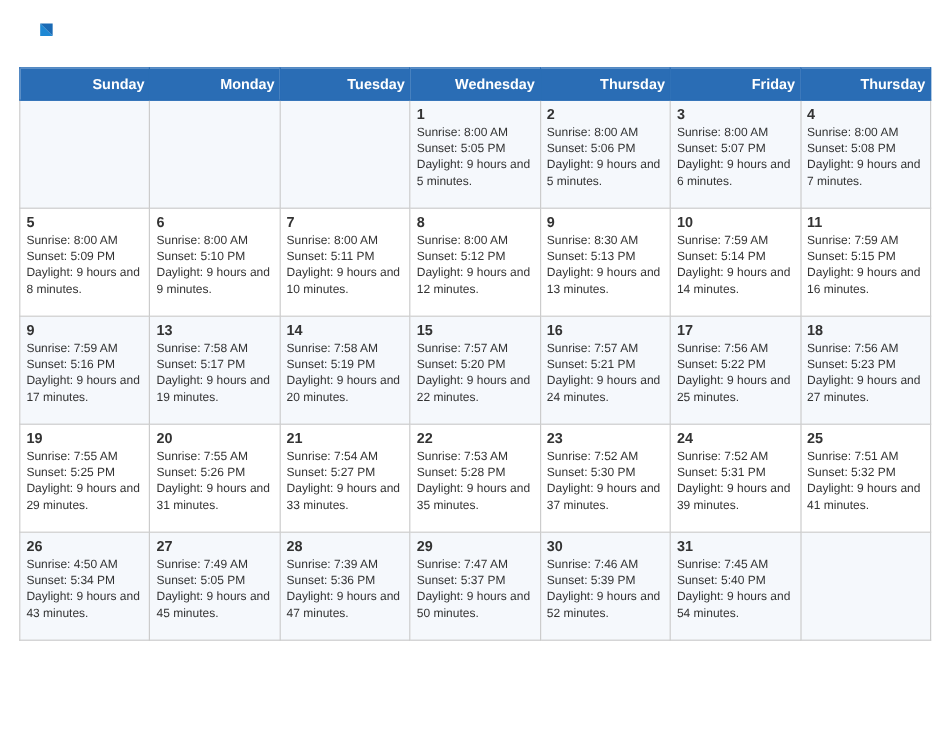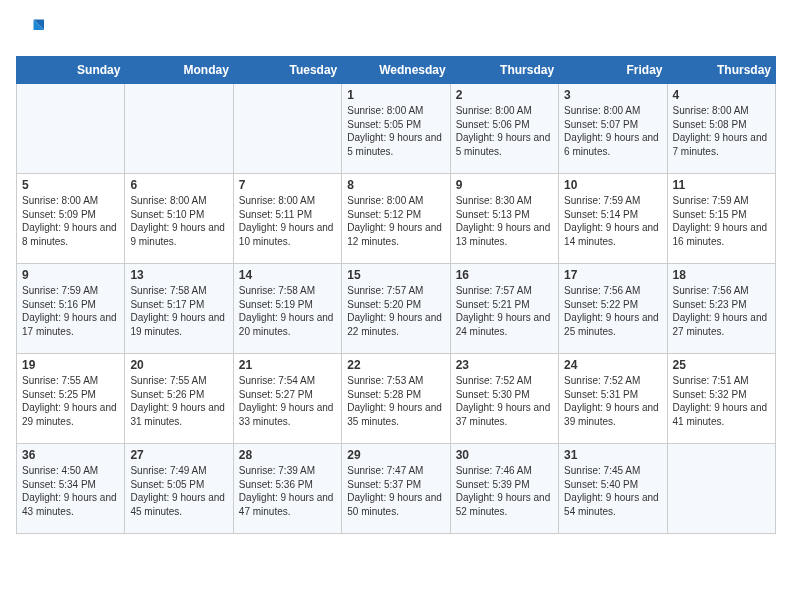--- a/index.html
+++ b/index.html
@@ -273,21 +273,21 @@
         </td>
         <td>
           <span class="day-num">25</span>
           <div class="day-info">Sunrise: 7:51 AM
 Sunset: 5:32 PM
 Daylight: 9 hours and 41 minutes.</div>
         </td>
       </tr>
       <tr>
         <td>
-          <span class="day-num">36</span>
+          <span class="day-num">26</span>
           <div class="day-info">Sunrise: 4:50 AM
 Sunset: 5:34 PM
 Daylight: 9 hours and 43 minutes.</div>
         </td>
         <td>
           <span class="day-num">27</span>
           <div class="day-info">Sunrise: 7:49 AM
 Sunset: 5:05 PM
 Daylight: 9 hours and 45 minutes.</div>
         </td>

